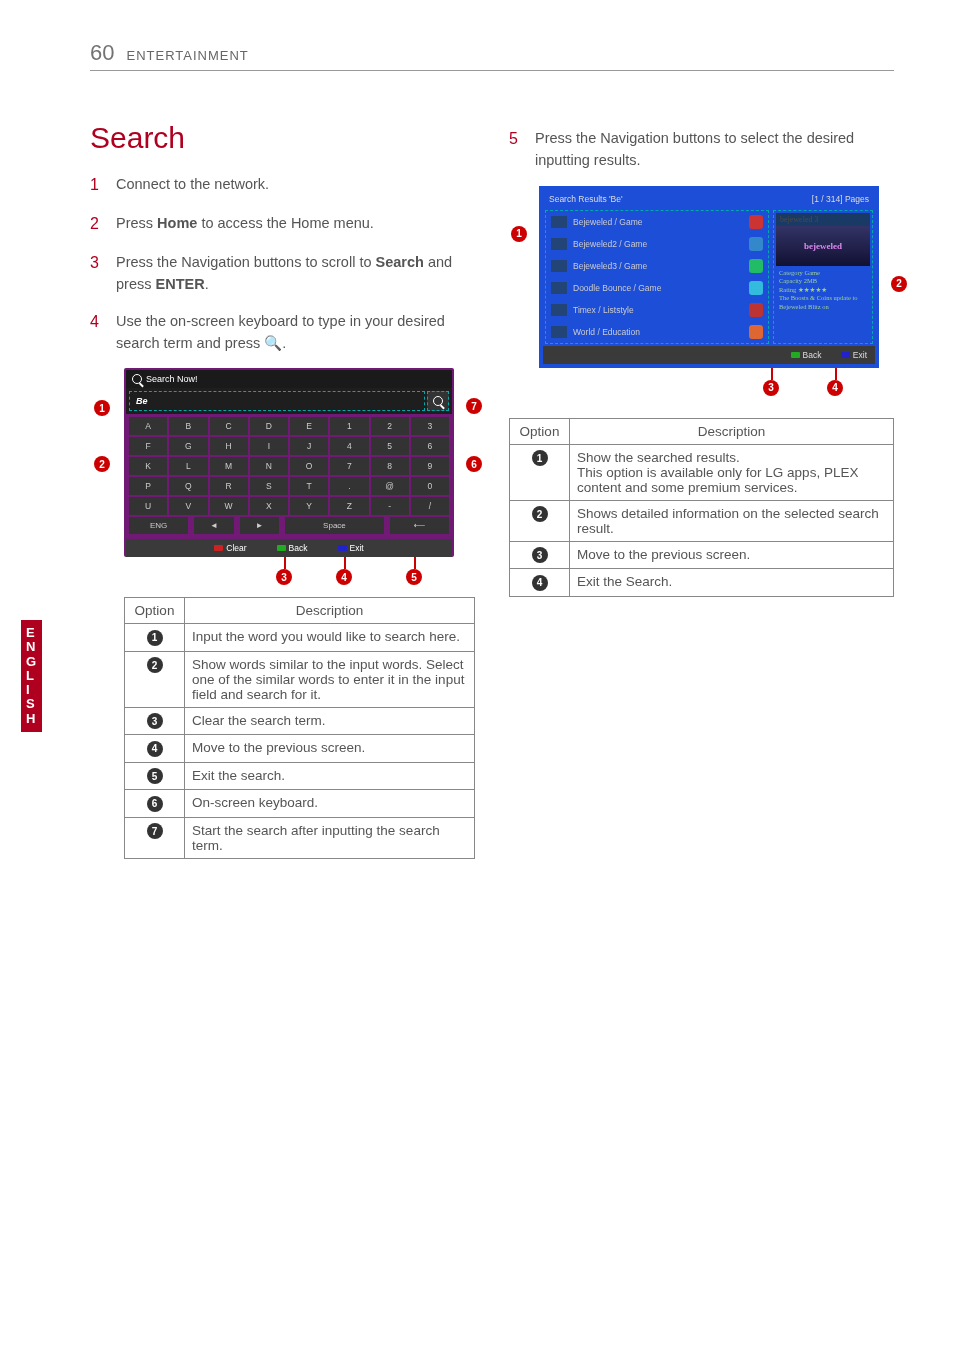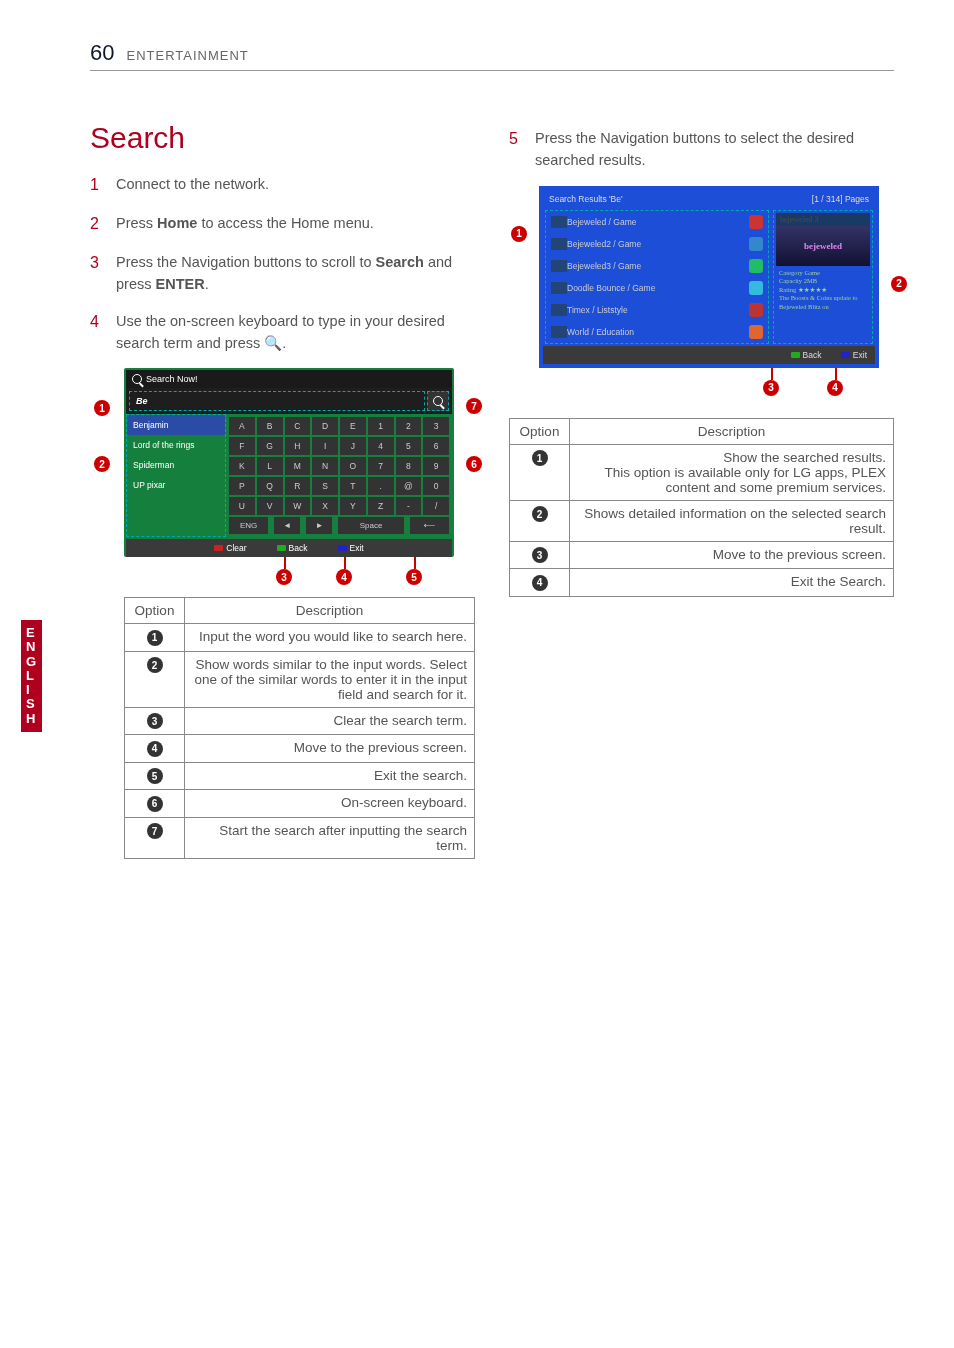--- a/index.html
+++ b/index.html
@@ -6,36 +6,36 @@
   body {
     font-family: Arial, Helvetica, sans-serif;
     width: 954px;
     height: 1348px;
     background: #fff;
     color: #4a4a4a;
     position: relative;
   }
   .page { padding: 40px 60px 40px 90px; position: relative; }
   .header-row { display: flex; align-items: baseline; gap: 12px; border-bottom: 1px solid #999; padding-bottom: 4px; margin-bottom: 50px; }
-  .page-num { font-size: 22px; font-weight: 400; color: #0f172a; }
+  .page-num { font-size: 22px; font-weight: 400; color: #737373; }
   .section-name { font-size: 13px; letter-spacing: 1px; color: #666; }
 
   .page-title { color: #b00020; font-size: 30px; font-weight: 400; margin-bottom: 18px; }
 
   .cols { display: flex; gap: 34px; }
   .col { flex: 1; min-width: 0; }
 
   .intro { font-size: 14.5px; line-height: 1.55; color: #555; margin-bottom: 30px; }
 
   .steps { list-style: none; }
   .steps li { display: flex; gap: 12px; font-size: 14.5px; line-height: 1.55; color: #555; margin-bottom: 14px; }
   .step-num { color: #b00020; font-size: 16px; width: 14px; flex-shrink: 0; }
 
   .screenshot-wrap { position: relative; margin: 12px 0 18px 34px; width: 330px; }
-  .screenshot { background: #15803d; border-radius: 2px; padding: 2px 2px 0 2px; font-size: 9px; color: #fff; }
+  .screenshot { background: #701a75; border-radius: 2px; padding: 2px 2px 0 2px; font-size: 9px; color: #fff; }
   .ss-title { background:#1a1a1a; padding:4px 6px; font-size:9px; display:flex; align-items:center; gap:4px; }
   .search-row { display:flex; background:#1e1e1e; padding:3px; gap:2px; }
   .search-input { flex:1; background:#1e1e1e; color:#fff; padding:4px 6px; border:1px dashed #0aa; font-weight:bold;font-style:italic; }
   .search-glass { width:22px; background:#333; display:flex; align-items:center; justify-content:center; border:1px dashed #0aa; }
   .ss-body { display:flex; }
   .sugg { width:100px; border:1px dashed #0aa; }
   .sugg div { padding:5px 6px; font-size:8.5px; }
   .sugg div.hi { background:#2a4ca6; }
   .ss-kb { flex:1; padding:3px; }
   .kbgrid { display:grid; grid-template-columns: repeat(8, 1fr); gap:2px; }
@@ -45,34 +45,34 @@
   .ss-footer { background:#3a3a3a; display:flex; justify-content:center; gap:30px; padding:4px 6px; font-size:8.5px; margin-top:2px;}
   .ss-footer span { display:flex; align-items:center; gap:3px; }
   .fk { width:9px; height:6px; border-radius:1px; display:inline-block; }
   .fk.r { background:#c22; } .fk.g { background:#2a2; } .fk.b { background:#22c; }
 
   .callout { position:absolute; width:16px; height:16px; border-radius:50%; background:#c00; color:#fff; font-size:10px; font-weight:bold; display:flex; align-items:center; justify-content:center; }
   .co-arrow-below { position:absolute; width:1.5px; height:12px; background:#c00; }
 
   .opt-table { border-collapse: collapse; width: 100%; margin-left: 34px; width: calc(100% - 34px); font-size:13.5px; }
   .opt-table.right { margin-left:0; width:100%; }
-  .opt-table th, .opt-table td { border:1px solid #888; padding:5px 7px; text-align:right; color:#555; vertical-align:top; }
+  .opt-table th, .opt-table td { border:1px solid #888; padding:5px 7px; text-align:left; color:#555; vertical-align:top; }
   .opt-table th { text-align:center; font-weight:400; }
   .opt-table td:first-child { text-align:center; width:60px; }
   .badge { display:inline-flex; width:16px; height:16px; border-radius:50%; background:#333; color:#fff; font-size:10px; font-weight:bold; align-items:center; justify-content:center; }
   .side-tab-v { position:absolute; left:21px; top:620px; background:#b00020; color:#fff; font-size:13px; font-weight:bold; letter-spacing:1px; padding:6px 5px; }
   .side-tab-v div { line-height:1.1; }
 
   
   .rshot-wrap { position:relative; margin:12px 0 28px 30px; width: 340px; }
   .rshot { background:#1d4ed8; padding:4px; }
   .rshot-head { display:flex; justify-content:space-between; padding:4px 6px; font-size:8.5px; color:#ddd; }
   .rshot-body { display:flex; gap:4px; padding:2px; }
   .rlist { flex:1; border:1px dashed #0aa; }
-  .rlist-row { display:flex; align-items:center; padding:4px 5px; font-size:8.5px; color:#ccc; }
+  .rlist-row { display:flex; align-items:center; gap:6px; padding:4px 5px; font-size:8.5px; color:#ccc; }
   .rlist-row .ico { width:16px; height:12px; background:#247; }
   .rlist-row .ricon { width:14px; height:14px; border-radius:3px; margin-left:auto; }
   .rdetail { width:100px; border:1px dashed #0aa; padding:2px;font-family:Liberation Serif, serif; }
   .rdetail-title { background:#1a3a66; font-size:8px; padding:2px 4px; }
   .rdetail-img { height:40px; background:linear-gradient(#336,#113); display:flex; align-items:center; justify-content:center; font-size:9px; font-weight:bold; color:#d8e; }
   .rdetail-meta { font-size:6.5px; padding:3px 3px; color:#9c9; line-height:1.3; }
   .rshot-foot { background:#3a3a3a; display:flex; justify-content:flex-end; gap:20px; padding:4px 8px; font-size:8.5px; color:#ddd; }
 
   .mag-icon { display:inline-block; width:10px; height:10px; border:1.5px solid #fff; border-radius:50%; position:relative; }
   .mag-icon::after { content:''; position:absolute; width:5px; height:1.5px; background:#fff; bottom:-2px; right:-3px; transform:rotate(45deg); }
@@ -134,26 +134,20 @@
               <span class="mag-icon"></span>
               <span>Search Now!</span>
             </div>
           <div class="search-row">
             <div class="search-input">Be</div>
             <div class="search-glass">
                 <span class="mag-icon"></span>
               </div>
           </div>
           <div class="ss-body">
-            <div class="sugg">
-              <div class="hi">Benjamin</div>
-              <div>Lord of the rings</div>
-              <div>Spiderman</div>
-              <div>UP pixar</div>
-            </div>
             <div class="ss-kb">
               <div class="kbgrid" id="kbgrid">
                   <span>A</span>
                   <span>B</span>
                   <span>C</span>
                   <span>D</span>
                   <span>E</span>
                   <span>1</span>
                   <span>2</span>
                   <span>3</span>
@@ -261,21 +255,21 @@
               <td>Start the search after inputting the search term.</td>
             </tr>
           </tbody>
       </table>
     </div>
 
     <div class="col">
       <ul class="steps" style="margin-top:6px;">
         <li>
           <span class="step-num">5</span>
-          <span>Press the Navigation buttons to select the desired searched results.</span>
+          <span>Press the Navigation buttons to select the desired inputting results.</span>
         </li>
       </ul>
 
       <div class="rshot-wrap">
         <div class="callout" style="left:-28px; top:40px">1</div>
         <div class="callout" style="right:-28px; top:90px">2</div>
         <div class="rshot">
           <div class="rshot-head">
             <span>Search Results 'Be'</span>
             <span>[1 / 314] Pages</span>

